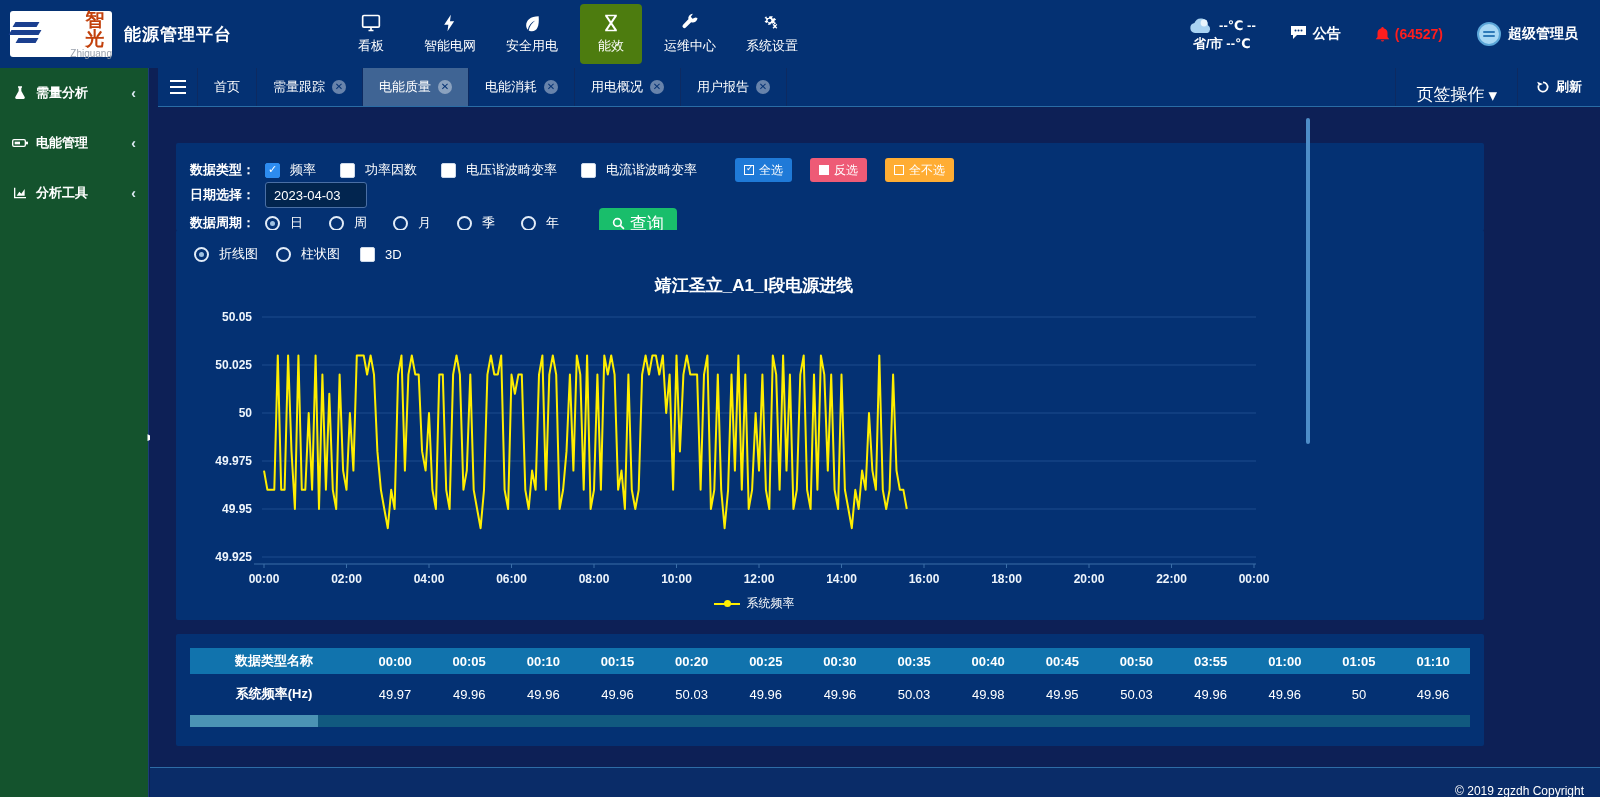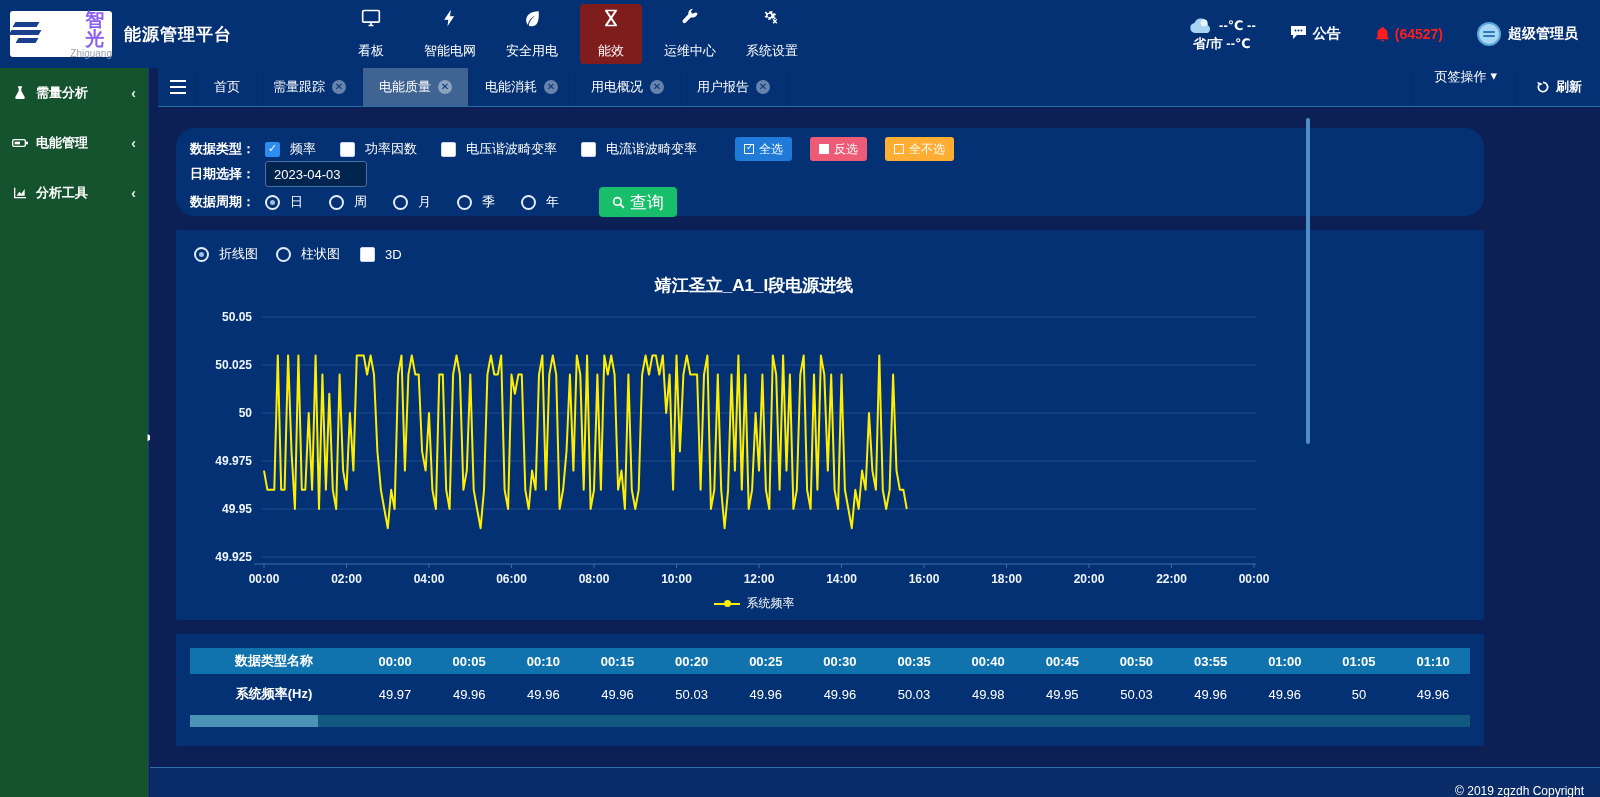--- a/index.html
+++ b/index.html
@@ -12,28 +12,28 @@
   .hdr{position:absolute;left:0;top:0;width:1600px;height:68px;background:#043173;
        display:flex;align-items:center;}
   .logo-box{width:102px;height:46px;background:#fff;border-radius:3px;margin-left:10px;
             display:flex;align-items:center;justify-content:center;gap:4px;}
   .logo-bars{width:34px;height:26px;position:relative;}
   .logo-bars i{position:absolute;height:5px;background:#1b3f8f;transform:skewX(-30deg);display:block;}
   .logo-bars i:nth-child(1){left:4px;top:1px;width:24px;}
   .logo-bars i:nth-child(2){left:0px;top:9px;width:30px;}
   .logo-bars i:nth-child(3){left:7px;top:17px;width:20px;}
   .logo-txt{display:flex;flex-direction:column;line-height:1;}
-  .logo-cn{color:#8b5cf6;font-weight:bold;font-size:19px;margin-left:42px;}
+  .logo-cn{color:#c2410c;font-weight:bold;font-size:19px;margin-left:42px;}
   .logo-en{color:#9aa2ad;font-size:10px;text-align:right;margin-top:1px;}
   .app-title{font-size:17px;font-weight:bold;margin-left:12px;letter-spacing:1px;}
 
   .nav{display:flex;align-items:center;margin-left:108px;gap:14px;height:68px;}
-  .nav-item{display:flex;flex-direction:column;align-items:center;justify-content:space-between;
+  .nav-item{display:flex;flex-direction:column;align-items:center;justify-content:center;
             min-width:62px;height:60px;padding:4px 8px;border-radius:4px;cursor:pointer;gap:4px;}
-  .nav-item.active{background:#7f1d1d;}
+  .nav-item.active{background:#4d7c0f;}
   .nav-item svg{width:20px;height:20px;}
   .nav-label{font-size:13px;white-space:nowrap;}
 
   .hdr-right{margin-left:auto;display:flex;align-items:center;gap:34px;padding-right:22px;}
   .weather{display:flex;flex-direction:column;align-items:center;font-size:13px;font-weight:bold;line-height:17px;}
   .weather .w1{display:flex;align-items:center;gap:5px;}
   .notice{display:flex;align-items:flex-start;gap:6px;font-size:14px;font-weight:bold;cursor:pointer;}
   .alarm{display:flex;align-items:center;gap:5px;font-size:14px;font-weight:bold;color:#ff1d1d;cursor:pointer;}
   .user{display:flex;align-items:center;gap:7px;font-size:14px;font-weight:bold;cursor:pointer;}
   .avatar{width:24px;height:24px;border-radius:50%;background:#a8d8f5;border:2px solid #5ba6d8;
@@ -52,29 +52,29 @@
   
   .tabbar{position:absolute;left:158px;top:68px;width:1442px;height:39px;background:#043173;
           border-bottom:1px solid #2a6ca5;display:flex;align-items:stretch;}
   .tab-burger{width:40px;display:flex;align-items:center;justify-content:center;cursor:pointer;border-right:1px solid #0d2a61;}
   .tab{display:flex;align-items:center;gap:7px;padding:0 16px;font-size:13px;cursor:pointer;
        border-right:1px solid #0d2a61;white-space:nowrap;}
   .tab.active{background:#3f6494;}
   .tab-close{width:14px;height:14px;border-radius:50%;background:rgba(255,255,255,.4);color:#043173;
              font-size:10px;line-height:14px;text-align:center;font-weight:bold;cursor:pointer;}
   .tab-actions{margin-left:auto;display:flex;align-items:stretch;}
-  .tab-op{display:flex;align-items:flex-start;gap:4px;padding:0 20px;font-size:13px;cursor:pointer;
+  .tab-op{display:flex;align-items:flex-end;gap:4px;padding:0 20px;font-size:17px;cursor:pointer;
           border-left:1px solid #0d2a61;}
   .tab-refresh{display:flex;align-items:center;gap:6px;padding:0 18px;font-size:13px;font-weight:bold;
                cursor:pointer;border-left:1px solid #0d2a61;}
 
   
   .content{position:absolute;left:150px;top:107px;width:1450px;height:660px;background:#0d2056;}
   .panel{position:absolute;left:26px;width:1308px;background:#043173;border-radius:2px;}
-  .filter-panel{top:21px;height:88px;padding:9px 14px;display:flex;flex-direction:column;justify-content:space-between;border-radius:19px;}
+  .filter-panel{top:36px;height:88px;padding:15px 14px;display:flex;flex-direction:column;justify-content:space-between;}
   .f-row{display:flex;align-items:center;gap:10px;font-size:13px;}
   .f-label{font-weight:bold;white-space:nowrap;}
   .cb{width:15px;height:15px;border:1px solid #cdd9ea;background:#fff;border-radius:2px;position:relative;cursor:pointer;flex:0 0 auto;}
   .cb.checked{background:#2d8cf0;border-color:#2d8cf0;}
   .cb.checked::after{content:"✓";position:absolute;left:2px;top:-1px;color:#fff;font-size:11px;font-weight:bold;}
   .cb-lab{margin-right:14px;cursor:pointer;}
   .btn{height:24px;border:none;border-radius:3px;color:#fff;font-size:12px;display:inline-flex;
        align-items:center;gap:5px;padding:0 9px;cursor:pointer;font-family:inherit;margin-left:8px;}
   .btn-blue{background:#1f7ad8;}
   .btn-red{background:#ee5b76;}

